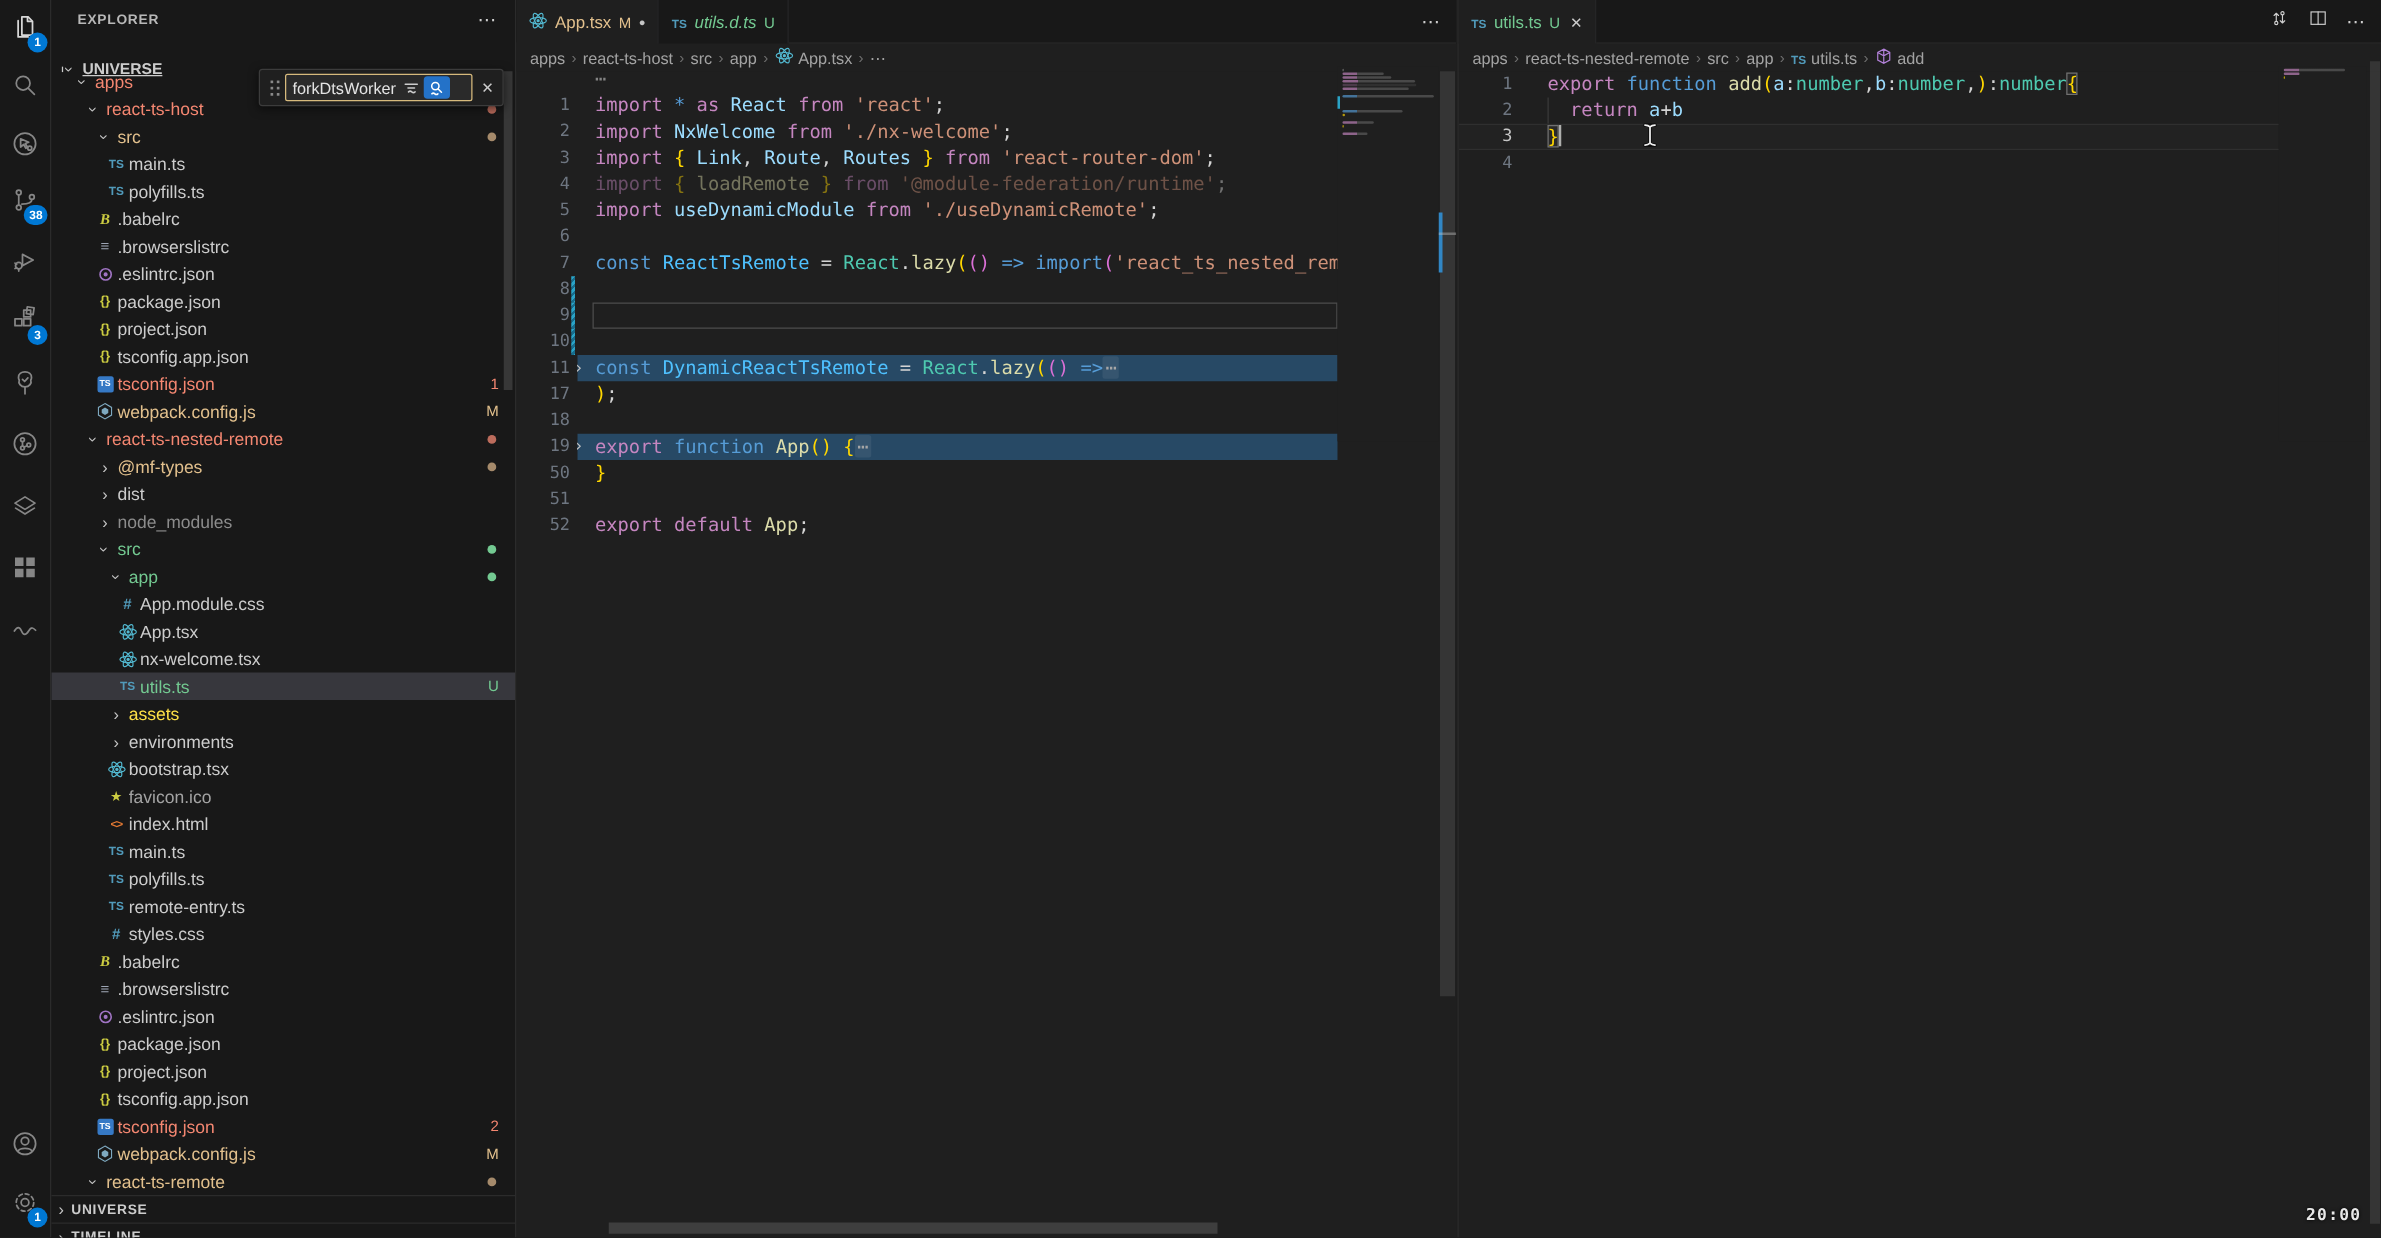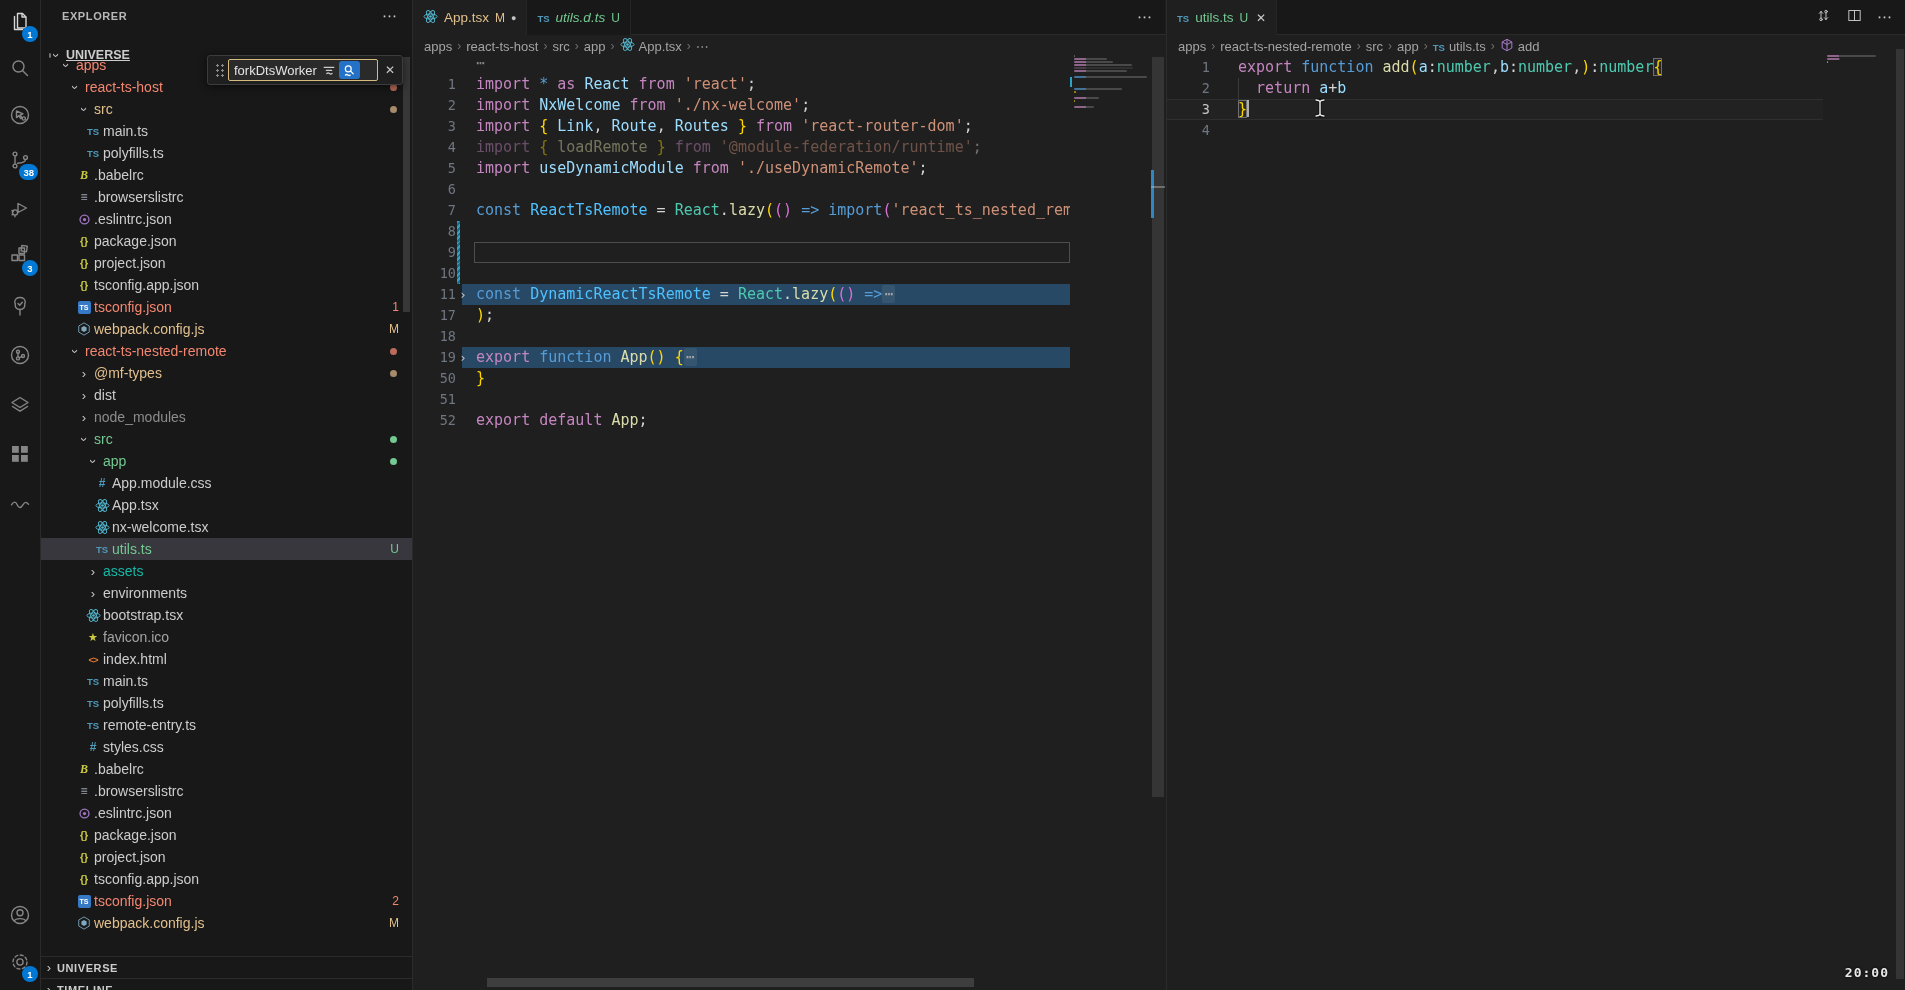--- a/index.html
+++ b/index.html
@@ -397,21 +397,21 @@
         </div>
         <div class="trow sel" style="padding-left: 53px;">
           <span class="ticon">
             <span class="fi-ts">TS</span>
           </span>
           <span class="tlabel" style="color: rgb(115, 201, 145);">utils.ts</span>
           <span class="tbadge" style="color: rgb(115, 201, 145);">U</span>
         </div>
         <div class="trow" style="padding-left: 44px;">
           <span class="chev">›</span>
-          <span class="tlabel" style="color: #14b8a6;">assets</span>
+          <span class="tlabel" style="color: #fde047;">assets</span>
         </div>
         <div class="trow" style="padding-left: 44px;">
           <span class="chev">›</span>
           <span class="tlabel" style="color: rgb(204, 204, 204);">environments</span>
         </div>
         <div class="trow" style="padding-left: 44px;">
           <span class="ticon">
             <span style="display: inline-flex;">
               <svg width="15" height="15" viewBox="0 0 16 16">
                 <g stroke="#53b9d1" fill="none" stroke-width="1">
@@ -513,20 +513,25 @@
           <span class="ticon">
             <span style="display: inline-flex;">
               <svg width="14" height="14" viewBox="0 0 16 16">
                 <path d="M8 1l6 3.5v7L8 15l-6-3.5v-7z" fill="none" stroke="#7ea9c0" stroke-width="1"></path>
                 <path d="M8 4.6l3 1.7v3.4L8 11.4 5 9.7V6.3z" fill="#7ea9c0"></path>
               </svg>
             </span>
           </span>
           <span class="tlabel" style="color: rgb(226, 192, 141);">webpack.config.js</span>
           <span class="tbadge" style="color: rgb(226, 192, 141);">M</span>
+        </div>
+        <div class="trow" style="padding-left: 26px;">
+          <span class="chev exp">›</span>
+          <span class="tlabel" style="color: rgb(226, 192, 141);">react-ts-remote</span>
+          <span class="tdot" style="background: rgb(165, 138, 107);"></span>
         </div>
       </div>
 
     <div class="findw">
       <div class="grip"></div>
       <div class="find-input-wrap">
         <input class="find-input" value="forkDtsWorker" style="">
         <span class="find-filter">
           <svg width="14" height="14" viewBox="0 0 16 16" stroke="#cccccc" stroke-width="1.4" fill="none" stroke-linecap="round">
             <path d="M2.5 5h11M5 8.5h6"></path>

